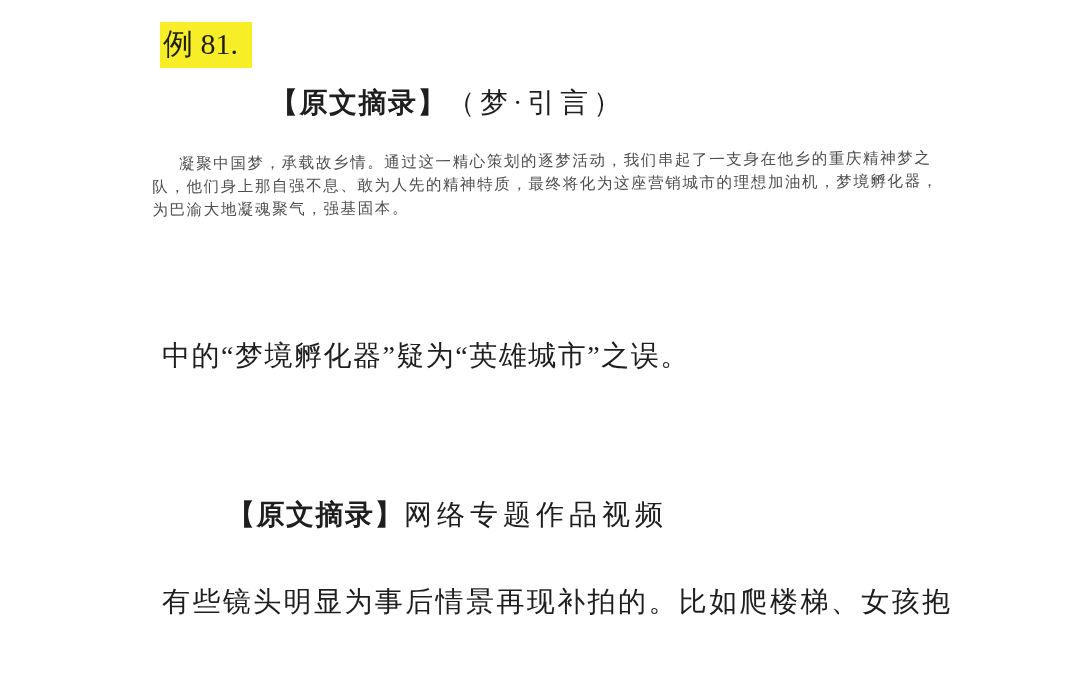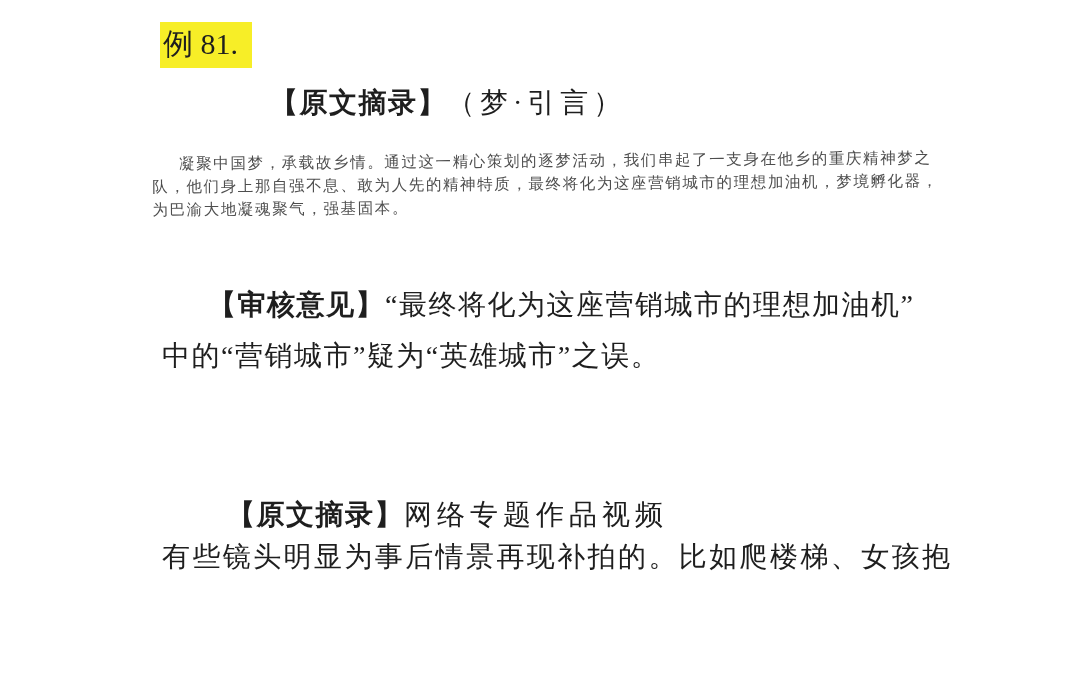--- a/index.html
+++ b/index.html
@@ -55,21 +55,21 @@
   .excerpt .first {
     padding-left: 27px;
   }
   #h81 { left: 160px; top: 22px; }
   #orig81 { left: 227px; top: 86px; margin-left: 43px; }
   #rev81-1 { left: 208px; top: 288px; }
   #rev81-2 { left: 162px; top: 339px; }
   #h82 { left: 160px; top: 385px; }
   #orig82 { left: 227px; top: 454px; margin-top: 44px; }
   #rev82-1 { left: 208px; top: 509px; }
-  #rev82-2 { left: 162px; top: 542px; letter-spacing: 2.4px; font-family: Liberation Mono, monospace; }
+  #rev82-2 { left: 162px; top: 585px; letter-spacing: 2.4px; }
   #rev82-3 { left: 162px; top: 613px; letter-spacing: 2px; }
 </style>
 </head>
 <body>
 
 <div class="page">
 
   <div class="heading" id="h81">
     <span class="hl">例 81.</span>
   </div>
@@ -77,25 +77,22 @@
   <div class="line" id="orig81">
     <span class="label">【原文摘录】</span><span class="spread">（梦·引言）</span>
   </div>
 
   <div class="excerpt">
     <div class="first">凝聚中国梦，承载故乡情。通过这一精心策划的逐梦活动，我们串起了一支身在他乡的重庆精神梦之</div>
     <div>队，他们身上那自强不息、敢为人先的精神特质，最终将化为这座营销城市的理想加油机，梦境孵化器，</div>
     <div>为巴渝大地凝魂聚气，强基固本。</div>
   </div>
 
-  <div class="line" id="rev81-1">
-    <span class="label">【审核意见】</span><span>“最终将化为这座营销城市的理想加油机”</span>
-  </div>
   <div class="line" id="rev81-2">
-    <span>中的“营销城市”疑为“英雄城市”之误。</span>
+    <span>中的“梦境孵化器”疑为“英雄城市”之误。</span>
   </div>
 
 
   <div class="line" id="orig82">
     <span class="label">【原文摘录】</span><span class="spread">网络专题作品视频</span>
   </div>
 
   <div class="line" id="rev82-2">
     <span>有些镜头明显为事后情景再现补拍的。比如爬楼梯、女孩抱</span>
   </div>

